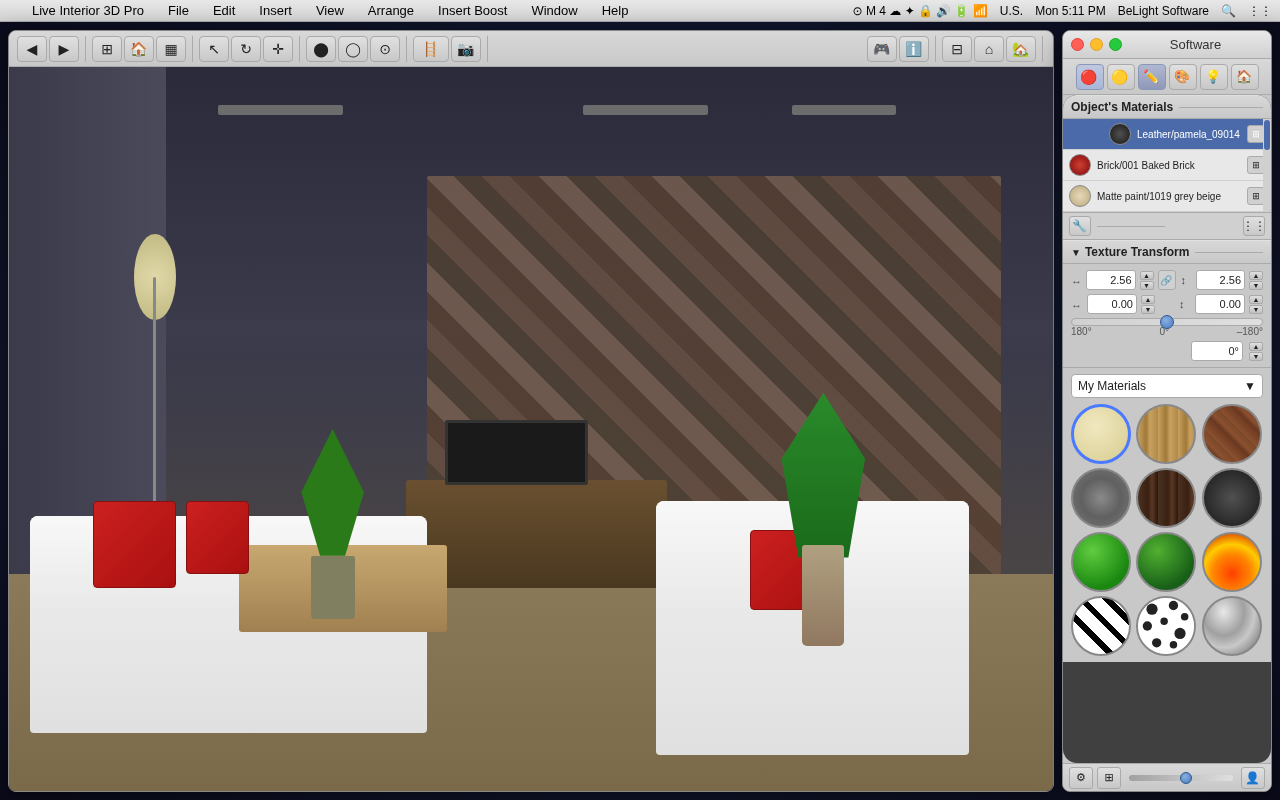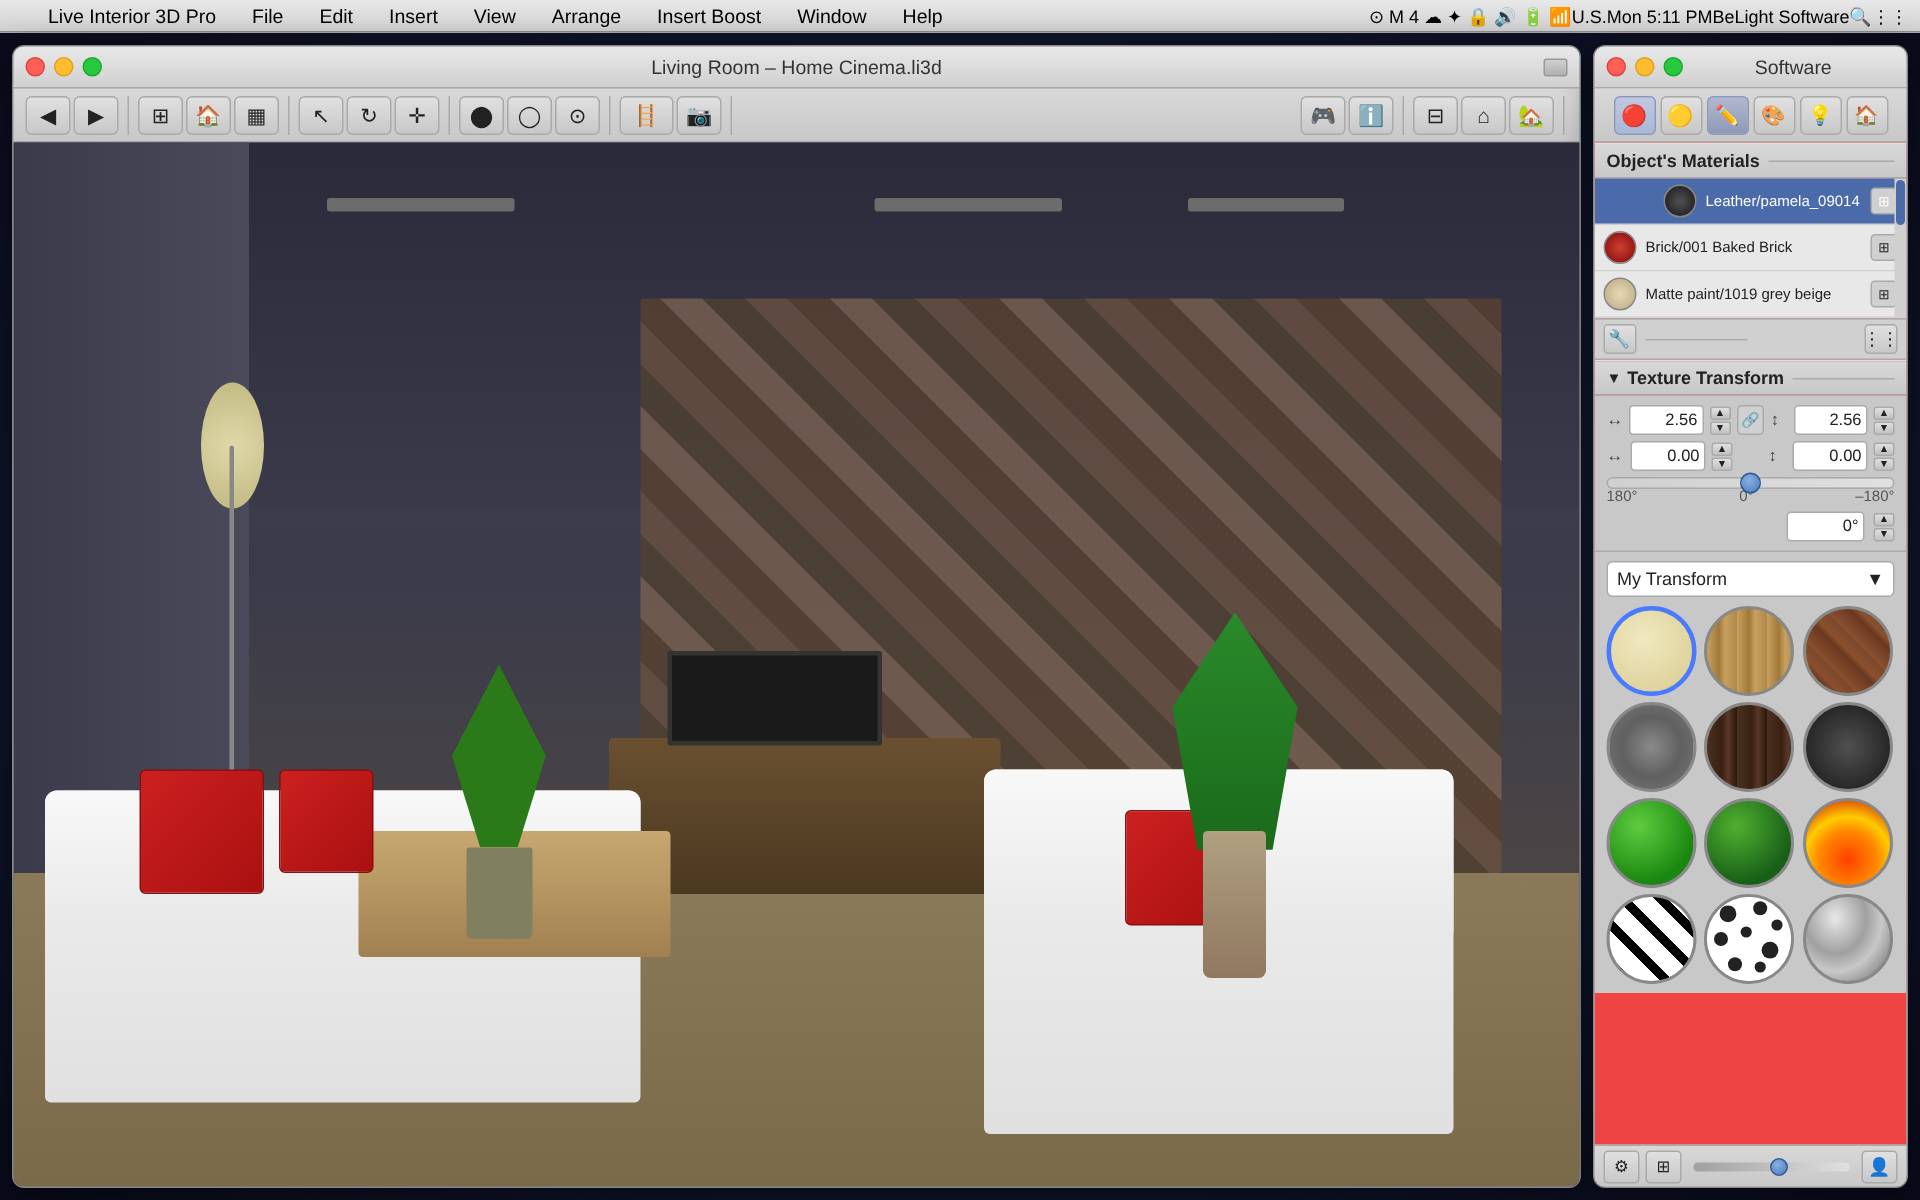--- a/index.html
+++ b/index.html
@@ -21,21 +21,21 @@
       border-bottom: 1px solid #aaa;
       display: flex;
       align-items: center;
       padding: 0 8px;
       gap: 16px;
       font-size: 13px;
       color: #000;
     }
     .menu-apple { font-size: 16px; margin-right: 4px; }
     .menu-item { cursor: pointer; padding: 0 4px; white-space: nowrap; }
-    .menu-right { margin-left: auto; display: flex; align-items: center; font-size: 12px; }
+    .menu-right { margin-left: auto; display: flex; align-items: center; gap: 12px; font-size: 12px; }
 
     
     #main-container {
       display: flex;
       width: 100%;
       height: 778px;
       padding: 8px;
       gap: 8px;
     }
 
@@ -300,22 +300,23 @@
     }
     .insp-tb-btn.active {
       background: linear-gradient(to bottom, #c0c8e0, #a8b8d8);
       border-color: #8898b8;
     }
 
     
     #inspector-content {
       flex: 1;
       overflow-y: auto;
-      background: #ef4444;
+      background: #404040;
       padding: 0;
+      border-radius: 14px;
     }
 
     
     .insp-section-header {
       display: flex; align-items: center;
       padding: 4px 8px;
       font-size: 12px; font-weight: 600; color: #222;
       background: linear-gradient(to bottom, #d8d8d8, #c8c8c8);
       border-bottom: 1px solid #aaa;
       border-top: 1px solid #e0e0e0;
@@ -531,27 +532,20 @@
     <span>Mon 5:11 PM</span>
     <span>BeLight Software</span>
     <span>🔍</span>
     <span>⋮⋮</span>
   </div>
 </div>
 
 <div id="main-container">
 
   <div id="doc-window">
-    <div id="doc-titlebar">
-      <div class="traffic-light tl-close"></div>
-      <div class="traffic-light tl-min"></div>
-      <div class="traffic-light tl-max"></div>
-      <span class="doc-title">Living Room – Home Cinema.li3d</span>
-      <div class="window-btn-right"></div>
-    </div>
 
     <div id="doc-toolbar">
       <div class="tb-group">
         <div class="tb-btn">◀</div>
         <div class="tb-btn">▶</div>
       </div>
       <div class="tb-group">
         <div class="tb-btn">⊞</div>
         <div class="tb-btn">🏠</div>
         <div class="tb-btn">▦</div>
@@ -769,21 +763,21 @@
             <div class="tt-step-btn">▲</div>
             <div class="tt-step-btn">▼</div>
           </div>
         </div>
       </div>
 
 
       <div class="gallery-section">
 
         <div class="gallery-dropdown">
-          <span>My Transform</span>
+          <span>My Materials</span>
           <span>▼</span>
         </div>
 
         <div class="gallery-grid">
           <div class="gallery-item mat-cream selected"></div>
           <div class="gallery-item mat-wood"></div>
           <div class="gallery-item mat-brick-brown"></div>
           <div class="gallery-item mat-stone-grey"></div>
           <div class="gallery-item mat-dark-wood"></div>
           <div class="gallery-item mat-dark-grey"></div>

